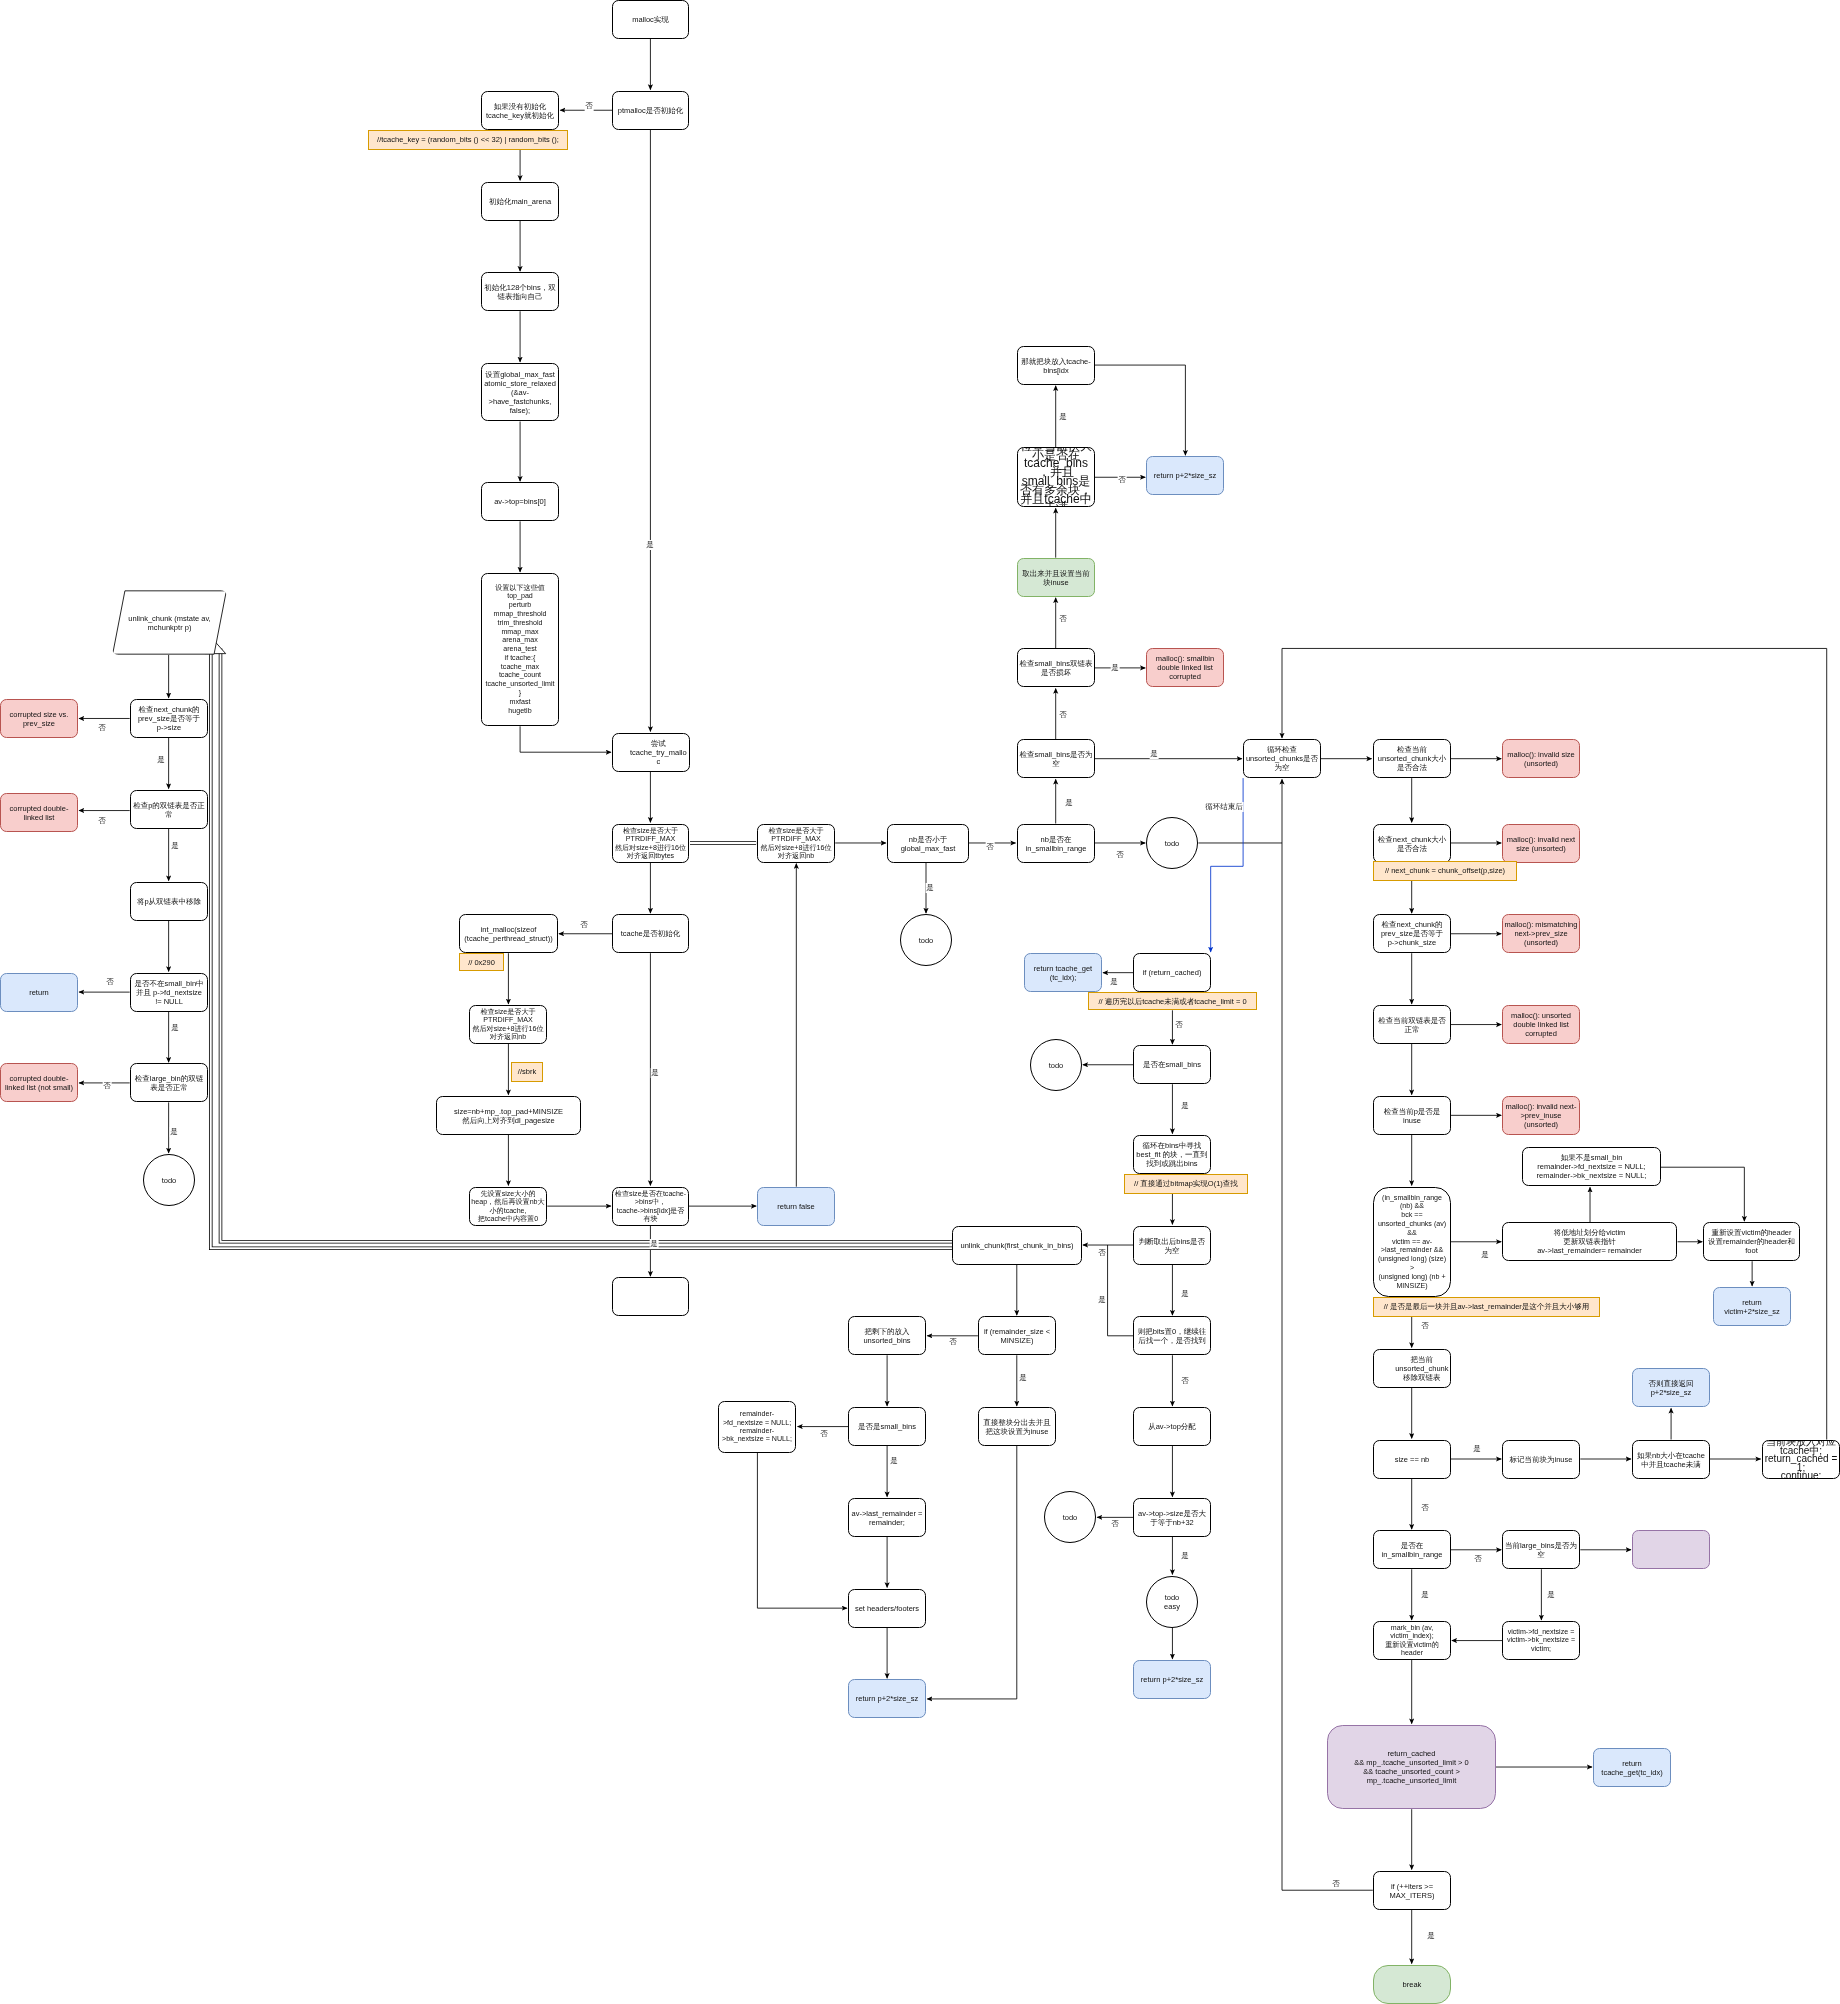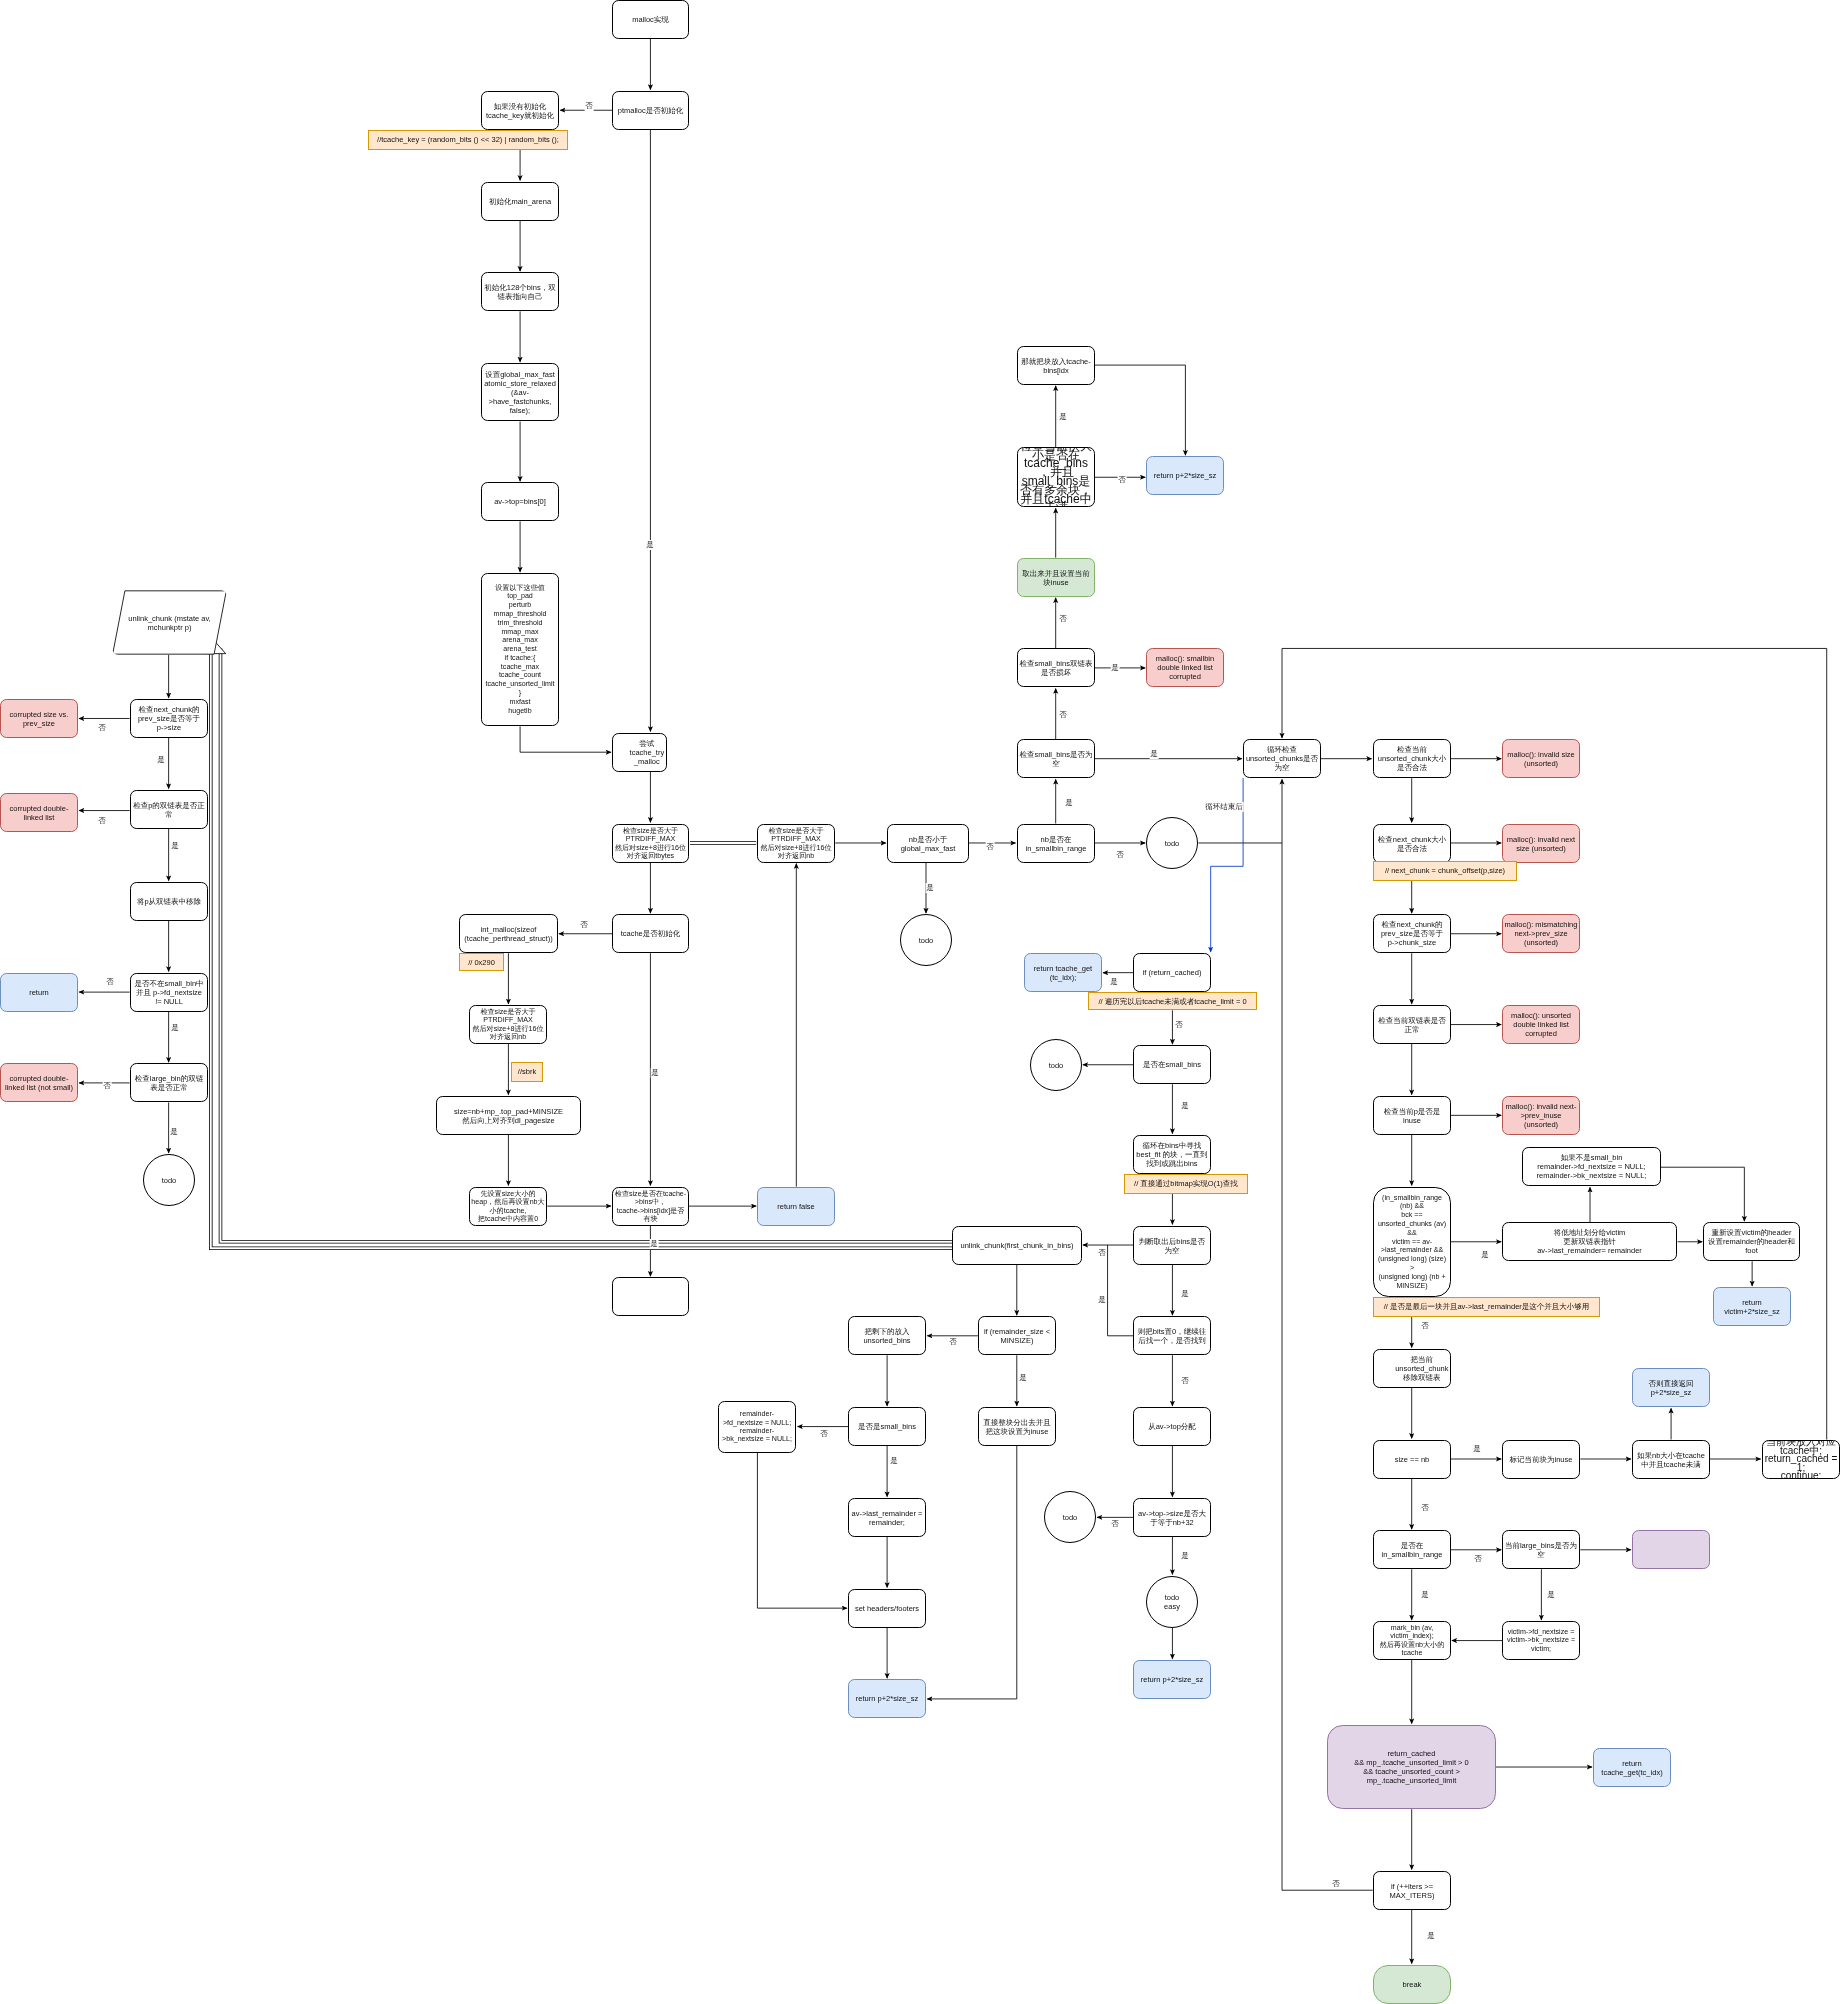--- a/index.html
+++ b/index.html
@@ -166,21 +166,21 @@
 arena_max
 arena_test
 if tcache:{
 tcache_max
 tcache_count
 tcache_unsorted_limit
 }
 mxfast
 hugetlb</div>
 
-  <div class="node" style="left:612px;top:733px;width:55px;height:39px;padding-left:16px;">尝试
+  <div class="node" style="left:612px;top:733px;width:78px;height:39px;padding-left:16px;">尝试
 tcache_try_malloc</div>
   <div class="node" style="left:612px;top:824px;width:77px;height:39px;font-size:7.1px;line-height:8.4px;">检查size是否大于PTRDIFF_MAX
 然后对size+8进行16位对齐返回tbytes</div>
   <div class="node" style="left:757px;top:824px;width:78px;height:39px;font-size:7.1px;line-height:8.4px;">检查size是否大于PTRDIFF_MAX
 然后对size+8进行16位对齐返回nb</div>
   <div class="node" style="left:887px;top:824px;width:82px;height:39px;">nb是否小于
 global_max_fast</div>
   <div class="node" style="left:1017px;top:824px;width:78px;height:39px;">nb是否在
 in_smallbin_range</div>
   <div class="node circle" style="left:1146px;top:817px;width:52px;height:52px;">todo</div>
@@ -251,21 +251,21 @@
   <div class="node blue" style="left:1632px;top:1368px;width:78px;height:39px;">否则直接返回
 p+2*size_sz</div>
   <div class="node" style="left:1762px;top:1440px;width:78px;height:39px;font-size:10px;line-height:8.4px;">当前块放入对应tcache中;
 return_cached = 1;
 continue;</div>
   <div class="node" style="left:1373px;top:1530px;width:78px;height:39px;">是否在
 in_smallbin_range</div>
   <div class="node" style="left:1502px;top:1530px;width:78px;height:39px;">当前large_bins是否为空</div>
   <div class="node purple" style="left:1632px;top:1530px;width:78px;height:39px;"></div>
   <div class="node" style="left:1373px;top:1621px;width:78px;height:39px;font-size:7.1px;line-height:8.4px;">mark_bin (av, victim_index);
-然后再设置nb大小的tcache</div>
+重新设置victim的header</div>
   <div class="node" style="left:1502px;top:1621px;width:78px;height:39px;font-size:7.1px;line-height:8.4px;">victim-&gt;fd_nextsize = victim-&gt;bk_nextsize = victim;</div>
   <div class="node purple" style="left:1327px;top:1725px;width:169px;height:84px;border-radius:15.6px;">return_cached
 &amp;&amp; mp_.tcache_unsorted_limit &gt; 0
 &amp;&amp; tcache_unsorted_count &gt;
 mp_.tcache_unsorted_limit</div>
   <div class="node blue" style="left:1593px;top:1748px;width:78px;height:39px;">return
 tcache_get(tc_idx)</div>
   <div class="node" style="left:1373px;top:1871px;width:78px;height:39px;">if (++iters &gt;=
 MAX_ITERS)</div>
   <div class="node green" style="left:1373px;top:1965px;width:78px;height:39px;border-radius:15px;">break</div>

